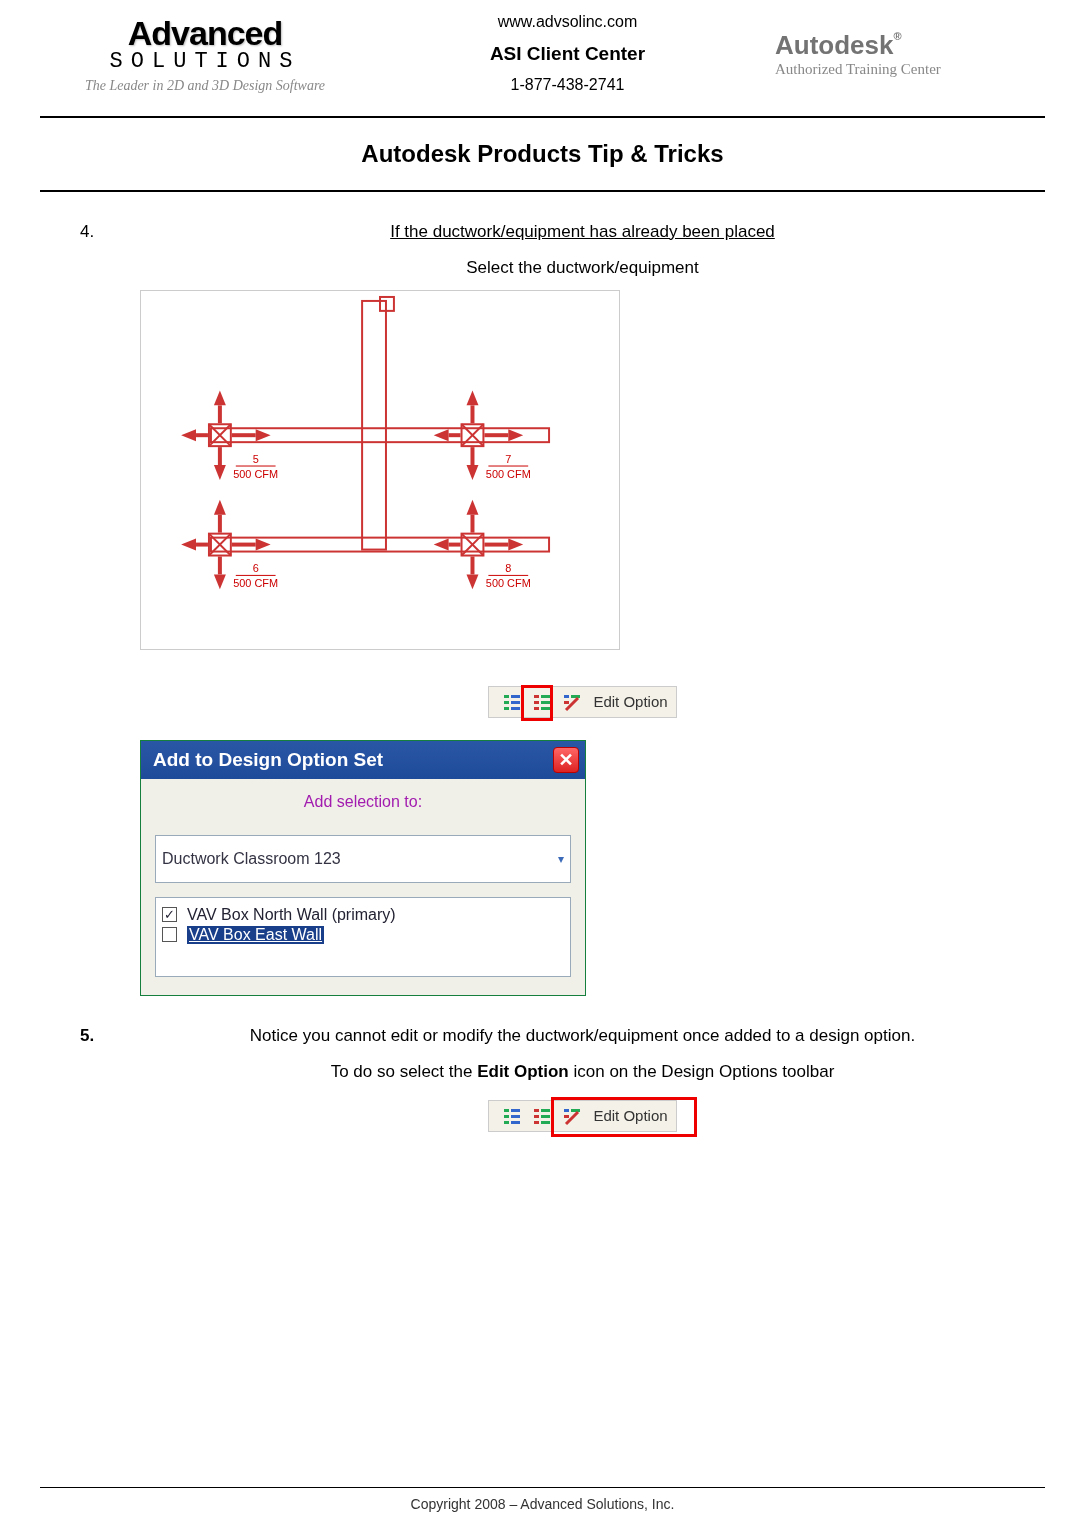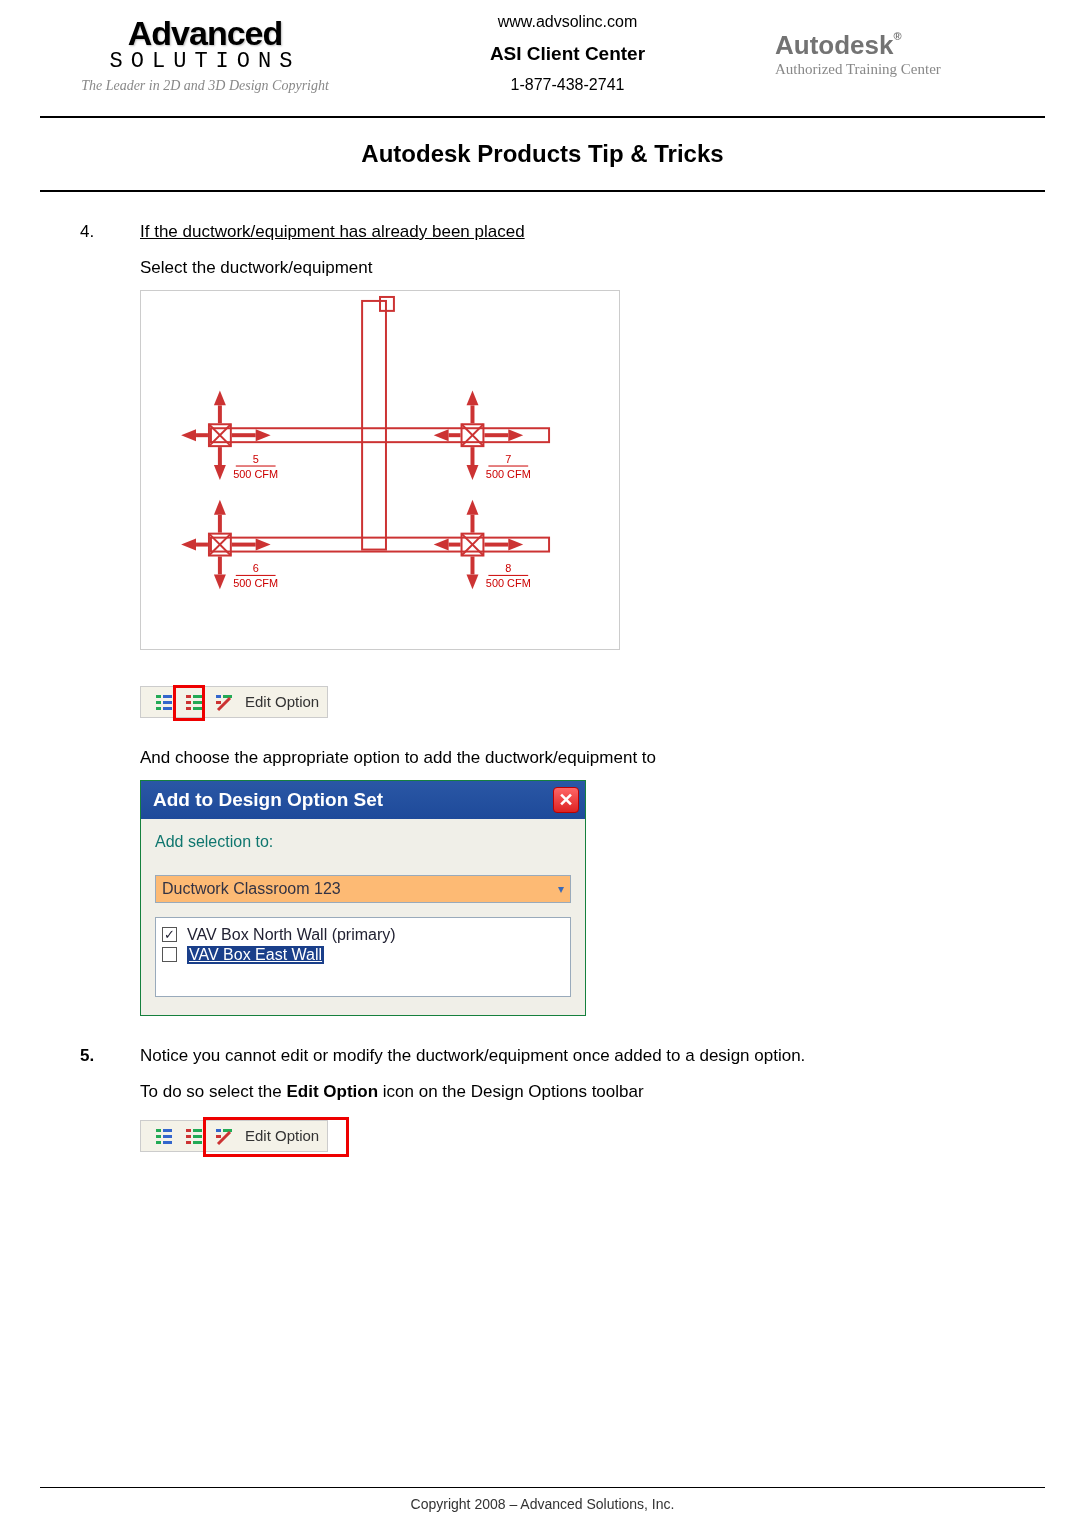--- a/index.html
+++ b/index.html
@@ -78,21 +78,21 @@
     text-align: center;
     font-size: 24px;
     font-weight: bold;
     padding: 18px 0;
   }
 
   
   .content { padding: 6px 20px 0 40px; font-size: 17px; }
   .step { display: flex; margin-top: 20px; }
   .step-num { width: 60px; flex-shrink: 0; }
-  .step-body { flex: 1; }
+  .step-body { flex: 1; text-align: center; }
   .step-title { text-decoration: underline; }
   .step-body p { margin: 16px 0 12px 0; }
   .bold { font-weight: bold; }
 
   
   .duct-figure {
     width: 480px;
     height: 360px;
     border: 1px solid #ccc;
     margin: 8px 0 30px 0;
@@ -149,24 +149,24 @@
     background: linear-gradient(to bottom, #f66, #d22);
     border: 1px solid #b00;
     border-radius: 4px;
     display: flex; align-items: center; justify-content: center;
     color: #fff; font-weight: bold; font-size: 18px;
   }
   .dialog .body {
     background: #f0efe8;
     padding: 14px 14px 18px 14px;
   }
-  .dialog .prompt { color: #0f766e; margin-bottom: 8px; }
+  .dialog .prompt { color: #a21caf; margin-bottom: 8px; }
   .dialog .select {
     display: flex; justify-content: space-between; align-items: center;
-    background: #fdba74; border: 1px solid #9ab; padding: 4px 6px;
+    background: #ffffff; border: 1px solid #9ab; padding: 14px 6px;
     color: #334; margin-bottom: 14px; margin-top: 24px;
   }
   .dialog .select .caret { color: #3a6ab8; font-size: 12px; }
   .dialog .options {
     background: #fff; border: 1px solid #9ab; min-height: 80px;
     padding: 6px; color: #223;
   }
   .dialog .opt { display: flex; align-items: center; margin: 2px 0; }
   .dialog .cb {
     width: 15px; height: 15px; border: 1px solid #555; margin-right: 10px;
@@ -186,21 +186,21 @@
   .footer hr { margin-bottom: 8px; }
 </style>
 </head>
 <body>
 
 <div class="page">
   <div class="header">
     <div class="logo-left">
       <div class="big">Advanced</div>
       <div class="sub">SOLUTIONS</div>
-      <div class="tag">The Leader in 2D and 3D Design Copyright</div>
+      <div class="tag">The Leader in 2D and 3D Design Software</div>
     </div>
     <div class="header-center">
       <div>www.advsolinc.com</div>
       <div class="client">ASI Client Center</div>
       <div>1-877-438-2741</div>
     </div>
     <div class="logo-right">
       <div class="brand"><span>Autodesk</span><sup>®</sup></div>
       <div class="sub">Authorized Training Center</div>
     </div>
@@ -332,21 +332,20 @@
                 <rect x="2" y="3" width="5" height="3" fill="#36c"></rect>
                 <rect x="2" y="9" width="5" height="3" fill="#c33"></rect>
                 <rect x="9" y="3" width="9" height="3" fill="#2a5"></rect>
                 <line x1="4" y1="18" x2="16" y2="6" stroke="#c33" stroke-width="3"></line>
               </svg>
           </span>
           <span class="label">Edit Option</span>
           <div class="red-box-mid"></div>
         </div>
 
-        <p>And choose the appropriate option to add the ductwork/equipment to</p>
 
         
         <div class="dialog">
           <div class="titlebar">
             <span>Add to Design Option Set</span>
             <div class="close">
               <span>✕</span>
             </div>
           </div>
           <div class="body">

